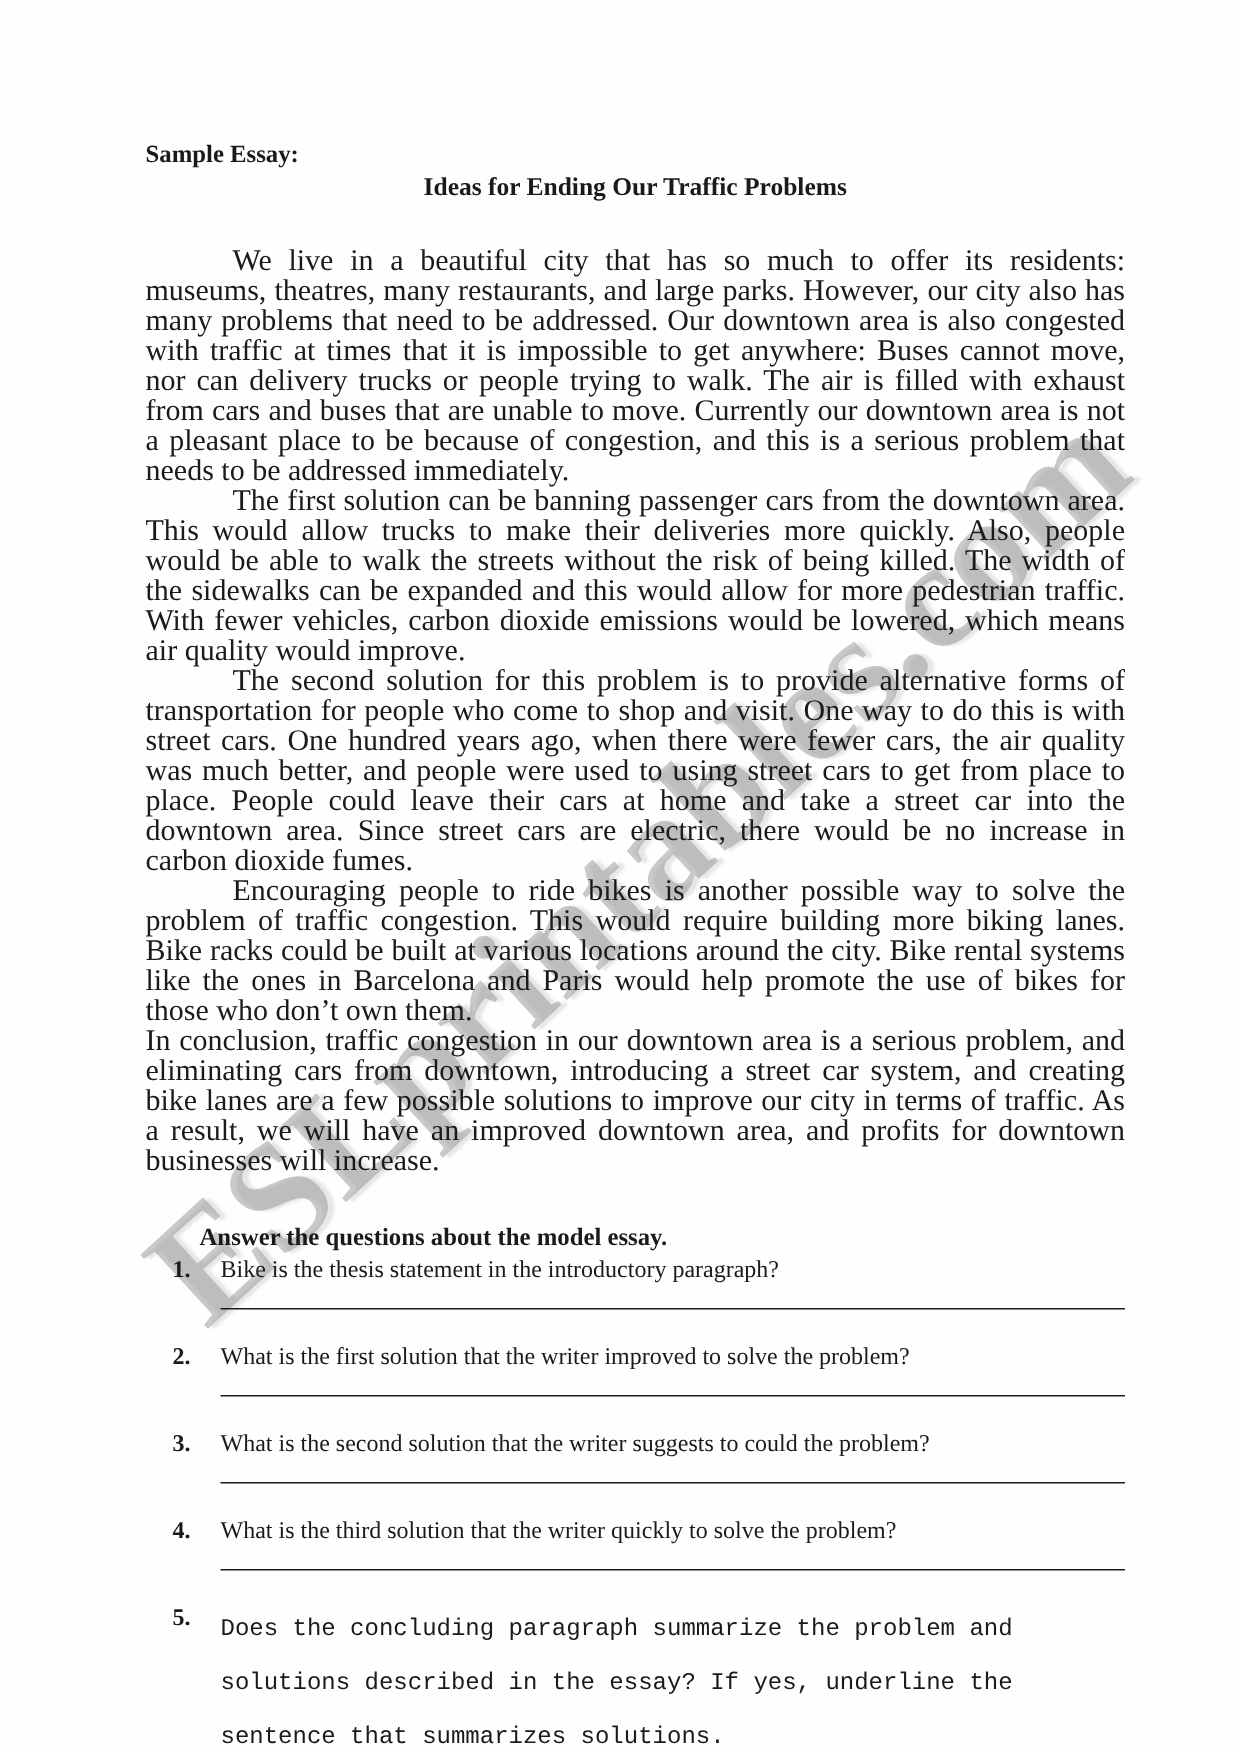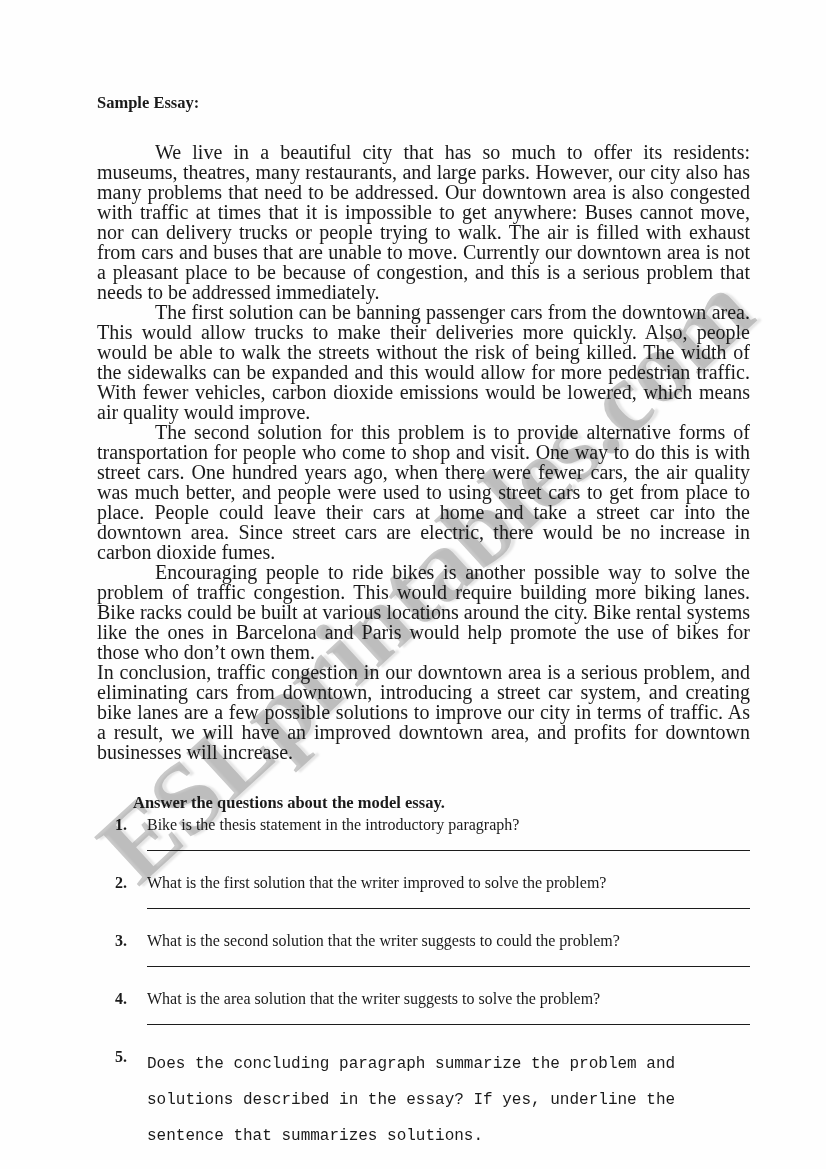--- a/index.html
+++ b/index.html
@@ -84,20 +84,21 @@
 <body>
 
 <div class="page">
 
   <div class="watermark">ESLprintables.com</div>
 
   <div class="content">
 
     <div class="doc-label">Sample Essay:</div>
 
+    <div class="doc-title">Ideas for Ending Our Traffic Problems</div>
 
     <div class="essay">
       <p>We live in a beautiful city that has so much to offer its residents: museums, theatres, many restaurants, and large parks. However, our city also has many problems that need to be addressed. Our downtown area is also congested with traffic at times that it is impossible to get anywhere: Buses cannot move, nor can delivery trucks or people trying to walk. The air is filled with exhaust from cars and buses that are unable to move. Currently our downtown area is not a pleasant place to be because of congestion, and this is a serious problem that needs to be addressed immediately.</p>
       <p>The first solution can be banning passenger cars from the downtown area. This would allow trucks to make their deliveries more quickly. Also, people would be able to walk the streets without the risk of being killed. The width of the sidewalks can be expanded and this would allow for more pedestrian traffic. With fewer vehicles, carbon dioxide emissions would be lowered, which means air quality would improve.</p>
       <p>The second solution for this problem is to provide alternative forms of transportation for people who come to shop and visit. One way to do this is with street cars. One hundred years ago, when there were fewer cars, the air quality was much better, and people were used to using street cars to get from place to place. People could leave their cars at home and take a street car into the downtown area. Since street cars are electric, there would be no increase in carbon dioxide fumes.</p>
       <p>Encouraging people to ride bikes is another possible way to solve the problem of traffic congestion. This would require building more biking lanes. Bike racks could be built at various locations around the city. Bike rental systems like the ones in Barcelona and Paris would help promote the use of bikes for those who don’t own them.</p>
       <p class="no-indent">In conclusion, traffic congestion in our downtown area is a serious problem, and eliminating cars from downtown, introducing a street car system, and creating bike lanes are a few possible solutions to improve our city in terms of traffic. As a result, we will have an improved downtown area, and profits for downtown businesses will increase.</p>
     </div>
 
     <div class="questions-header">Answer the questions about the model essay.</div>
@@ -124,21 +125,21 @@
         <div class="q-row">
           <span class="q-num">3.</span>
           <span class="q-text">What is the second solution that the writer suggests to could the problem?</span>
         </div>
         <div class="answer-line"></div>
       </div>
 
       <div class="question-item">
         <div class="q-row">
           <span class="q-num">4.</span>
-          <span class="q-text">What is the area solution that the writer suggests to solve the problem?</span>
+          <span class="q-text">What is the third solution that the writer quickly to solve the problem?</span>
         </div>
         <div class="answer-line"></div>
       </div>
 
       <div class="question-item">
         <div class="q-row">
           <span class="q-num">5.</span>
           <span class="q-text">Does the concluding paragraph summarize the problem and solutions described in the essay? If yes, underline the sentence that summarizes solutions.</span>
         </div>
       </div>

